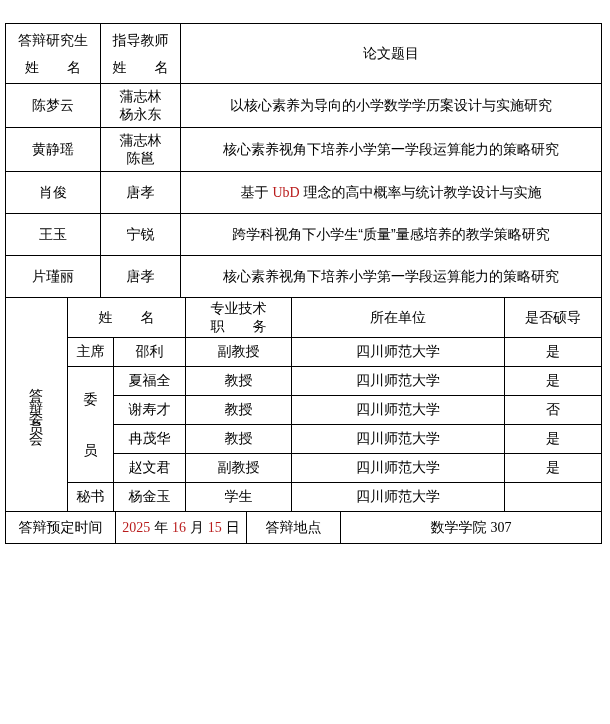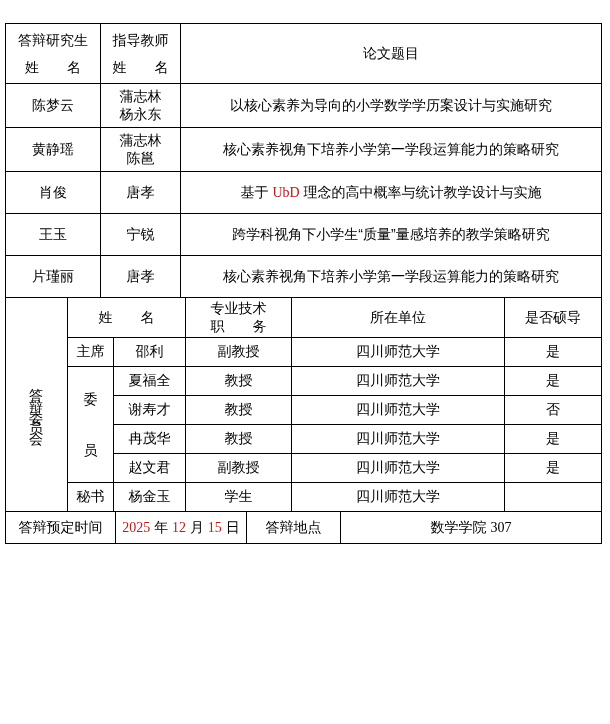--- a/index.html
+++ b/index.html
@@ -148,20 +148,20 @@
   <table>
     <colgroup>
         <col style="width:110px">
         <col style="width:131px">
         <col style="width:94px">
         <col>
       </colgroup>
     <tbody>
         <tr class="h-foot">
       <td class="c">答辩预定时间</td>
-      <td class="c datecell"><span class="num blue">2025</span><span> 年 </span><span class="num blue">12</span><span> 月 </span><span class="num blue">15</span><span> 日</span></td>
+      <td class="c datecell"><span class="num blue">2025</span><span> 年 </span><span class="num blue">16</span><span> 月 </span><span class="num blue">15</span><span> 日</span></td>
       <td class="c">答辩地点</td>
       <td class="c"><span>数学学院 </span><span class="num">307</span></td>
     </tr>
   </tbody>
     </table>
 
 </div>
 
 </body></html>

